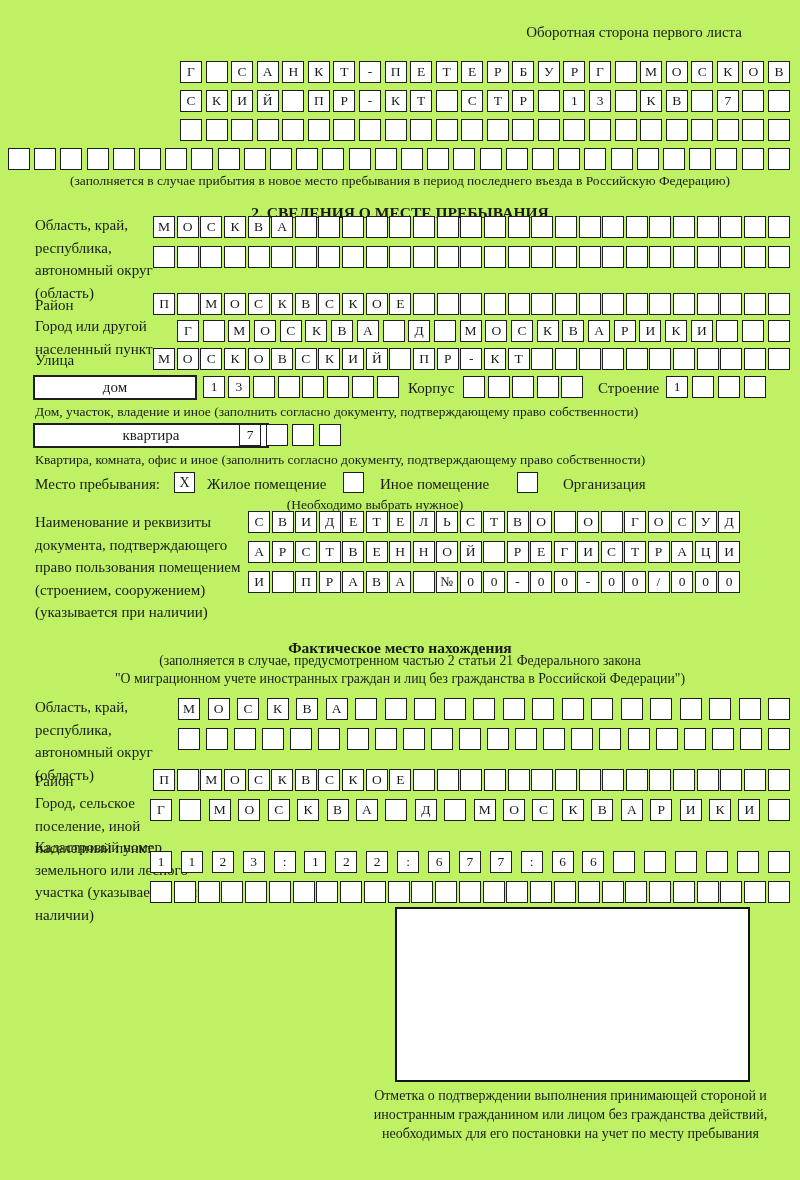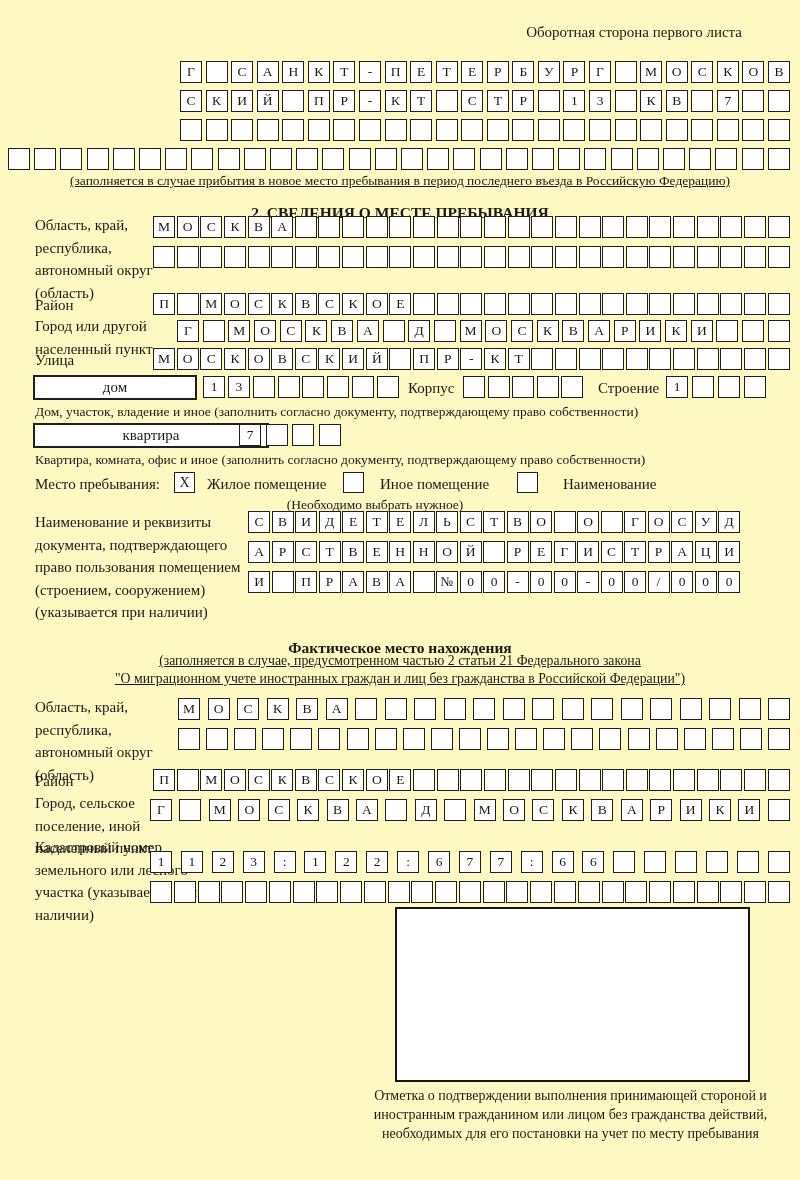--- a/index.html
+++ b/index.html
@@ -1,23 +1,23 @@
 <!DOCTYPE html>
 <html><head>
 <meta charset="utf-8">
 <style>
   html,body{margin:0;padding:0;background:#fff;}
   .page{
-    position:relative;width:800px;height:1180px;background:#fef9c3;
+    position:relative;width:800px;height:1180px;background:#bef264;
     font-family:"Liberation Serif","DejaVu Serif",serif;color:#1a1a1a;overflow:hidden;
   }
   .hdr{position:absolute;top:24px;right:58px;font-size:15px;}
   .lbl{position:absolute;font-size:15px;line-height:1.5;}
   .cap{position:absolute;font-size:13.5px;}
-  .note{position:absolute;left:0;width:800px;text-align:center;font-size:13.5px;text-decoration:underline;}
+  .note{position:absolute;left:0;width:800px;text-align:center;font-size:13.5px;}
   .title{position:absolute;left:0;width:800px;text-align:center;font-size:15.5px;font-weight:bold;margin-top:11px;}
   .grid{position:absolute;display:flex;justify-content:space-between;}
   .cell{
     box-sizing:border-box;flex:0 0 auto;width:22px;height:22px;
     border:1.8px solid #1f1f1f;display:flex;align-items:center;justify-content:center;
     font-size:13.5px;background:#fff;
   }
   .labelbox{
     position:absolute;box-sizing:border-box;border:2px solid #1f1f1f;height:25px;
     display:flex;align-items:center;justify-content:center;font-size:15px;background:#fff;
@@ -336,21 +336,21 @@
       <span class="cell"></span>
     </div>
   <div class="cap" style="left:35px;top:452px;">Квартира, комната, офис и иное (заполнить согласно документу, подтверждающему право собственности)</div>
 
   <div class="lbl" style="left:35px;top:473px;">Место пребывания:</div>
   <div class="cb" style="left:174px;top:472px;">X</div>
   <div class="lbl" style="left:207px;top:473px;">Жилое помещение</div>
   <div class="cb" style="left:343px;top:472px;"></div>
   <div class="lbl" style="left:380px;top:473px;">Иное помещение</div>
   <div class="cb" style="left:517px;top:472px;"></div>
-  <div class="lbl" style="left:563px;top:473px;">Наименование</div>
+  <div class="lbl" style="left:563px;top:473px;">Организация</div>
   <div class="cap" style="left:150px;top:497px;width:450px;text-align:center;">(Необходимо выбрать нужное)</div>
 
   <div class="lbl" style="left:35px;top:511px;width:208px;">Наименование и реквизиты документа, подтверждающего право пользования помещением (строением, сооружением) (указывается при наличии)</div>
   <div class="grid" style="left:248px;top:511px;width:492px;">
       <span class="cell">С</span>
       <span class="cell">В</span>
       <span class="cell">И</span>
       <span class="cell">Д</span>
       <span class="cell">Е</span>
       <span class="cell">Т</span>

